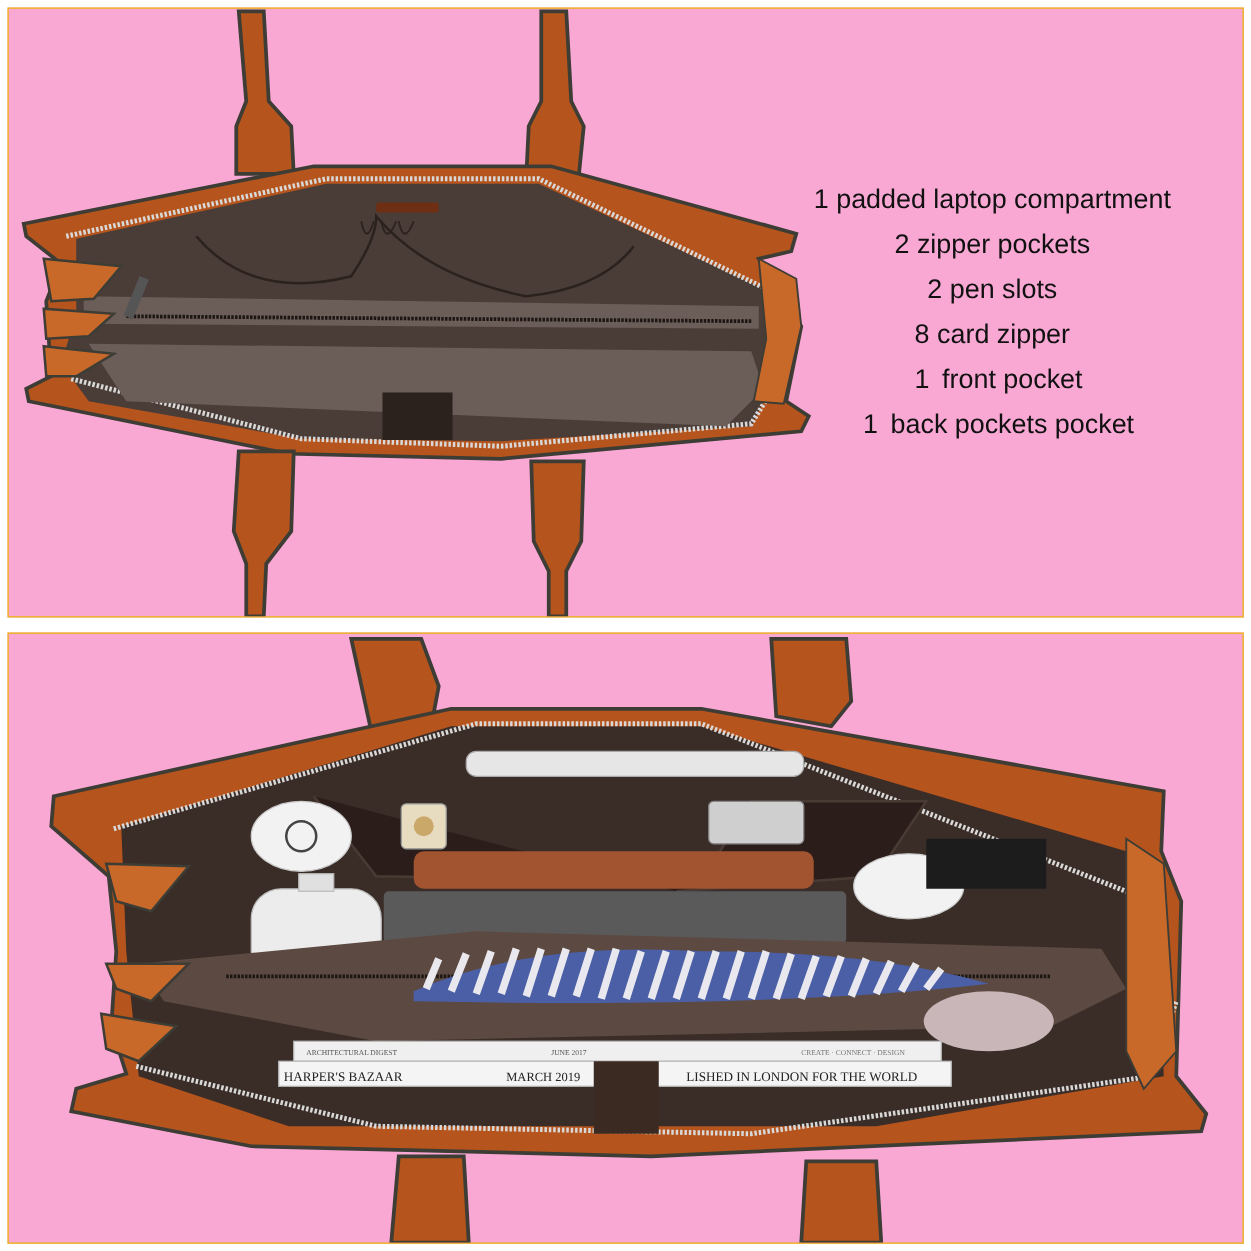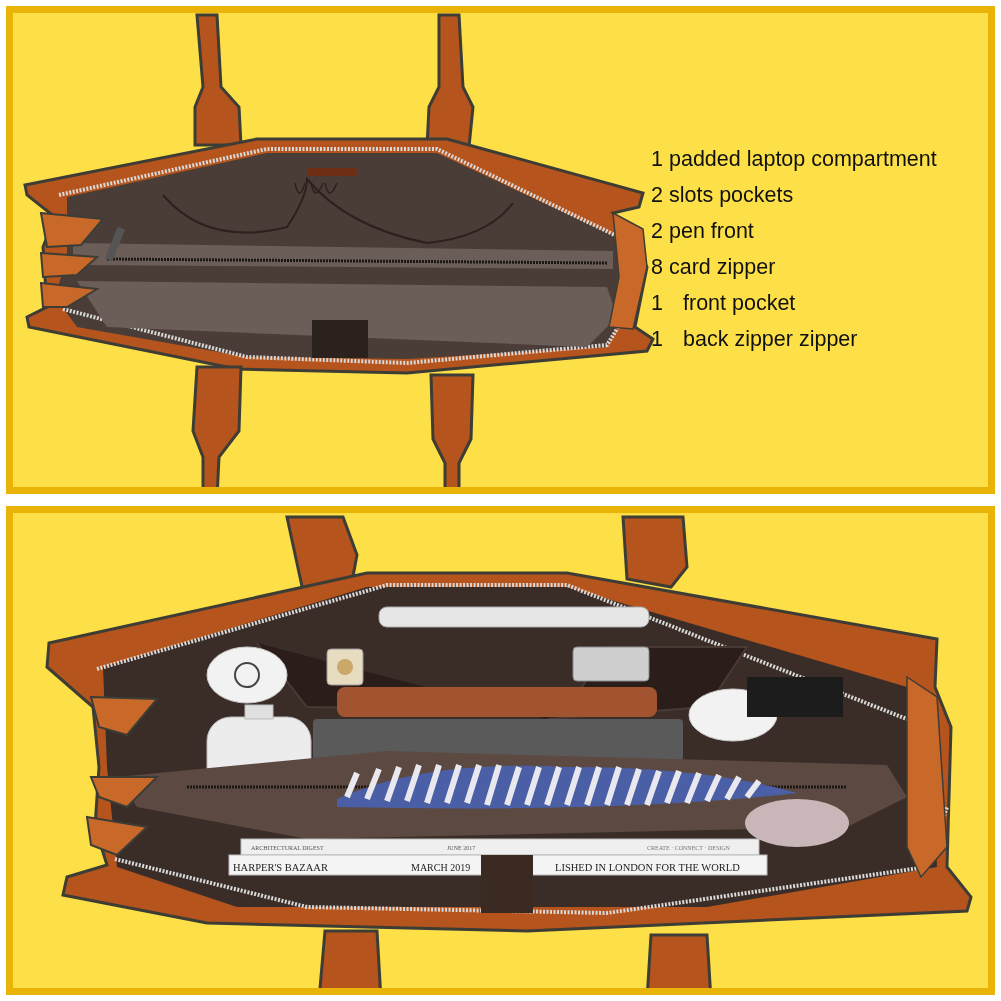--- a/index.html
+++ b/index.html
@@ -1,20 +1,20 @@
 <!DOCTYPE html>
 <html><head>
 <meta charset="utf-8">
 <style>
   html, body { margin:0; padding:0; background:#ffffff; }
   body { width:1001px; height:1001px; position:relative; overflow:hidden; font-family:"Liberation Sans", sans-serif; }
-  .panel { position:absolute; background:#fde047; border:7px solid #eab308; box-sizing:border-box; overflow:hidden; }
+  .panel { position:absolute; background:#f9a8d4; border:1px solid #eab308; box-sizing:border-box; overflow:hidden; }
   #panel-top { left:6px; top:6px; width:989px; height:488px; }
   #panel-bottom { left:6px; top:506px; width:989px; height:489px; }
-  .features { position:absolute; left:651px; top:141px; margin:0; padding:0; list-style:none; }
+  .features { position:absolute; left:651px; top:141px; margin:0; padding:0; list-style:none;text-align:center; }
   .features li { height:36px; line-height:36px; font-size:21.5px; color:#111111; white-space:pre; }
   .features li .qty { display:inline-block; }
   .features li.wide .qty { width:32px; }
   .features li .lbl { margin-left:6px; }
   .features li.wide .lbl { margin-left:0;margin-top:10px; }
   svg { position:absolute; left:0; top:0; }
 </style>
 </head>
 <body>
 
@@ -56,25 +56,25 @@
       <path d="M190 360 L234 360 L232 424 L212 450 L210 492 L196 492 L196 450 L186 424 Z" fill="#b5541c" stroke="#3d3d36" stroke-width="3"></path>
     </g>
     <g>
       <path d="M424 368 L466 368 L464 432 L452 456 L452 492 L438 492 L438 456 L426 432 Z" fill="#b5541c" stroke="#3d3d36" stroke-width="3"></path>
     </g>
   </svg>
 </div>
 
 <ul class="features">
   <li><span class="qty">1</span><span class="lbl">padded laptop compartment</span></li>
-  <li><span class="qty">2</span><span class="lbl">slots pockets</span></li>
-  <li><span class="qty">2</span><span class="lbl">pen front</span></li>
+  <li><span class="qty">2</span><span class="lbl">zipper pockets</span></li>
+  <li><span class="qty">2</span><span class="lbl">pen slots</span></li>
   <li><span class="qty">8</span><span class="lbl">card zipper</span></li>
   <li class="wide"><span class="qty">1</span><span class="lbl">front pocket</span></li>
-  <li class="wide"><span class="qty">1</span><span class="lbl">back zipper zipper</span></li>
+  <li class="wide"><span class="qty">1</span><span class="lbl">back pockets pocket</span></li>
 </ul>
 
 <div id="panel-bottom" class="panel">
   <svg width="989" height="489" viewBox="6 506 989 489">
 
     <path d="M280 510 L336 510 L350 548 L344 580 L296 584 Z" fill="#b5541c" stroke="#3d3d36" stroke-width="3"></path>
     <path d="M616 510 L676 510 L680 560 L664 580 L620 572 Z" fill="#b5541c" stroke="#3d3d36" stroke-width="3"></path>
 
     <path d="M42 636 L360 566 L560 566 L930 632 L928 680 L944 720 L940 860 L964 890 L960 904 L520 924 L200 916 L56 888 L60 870 L100 858 L88 820 L92 760 L86 700 L40 660 Z" fill="#b5541c" stroke="#3d3d36" stroke-width="3"></path>
 

